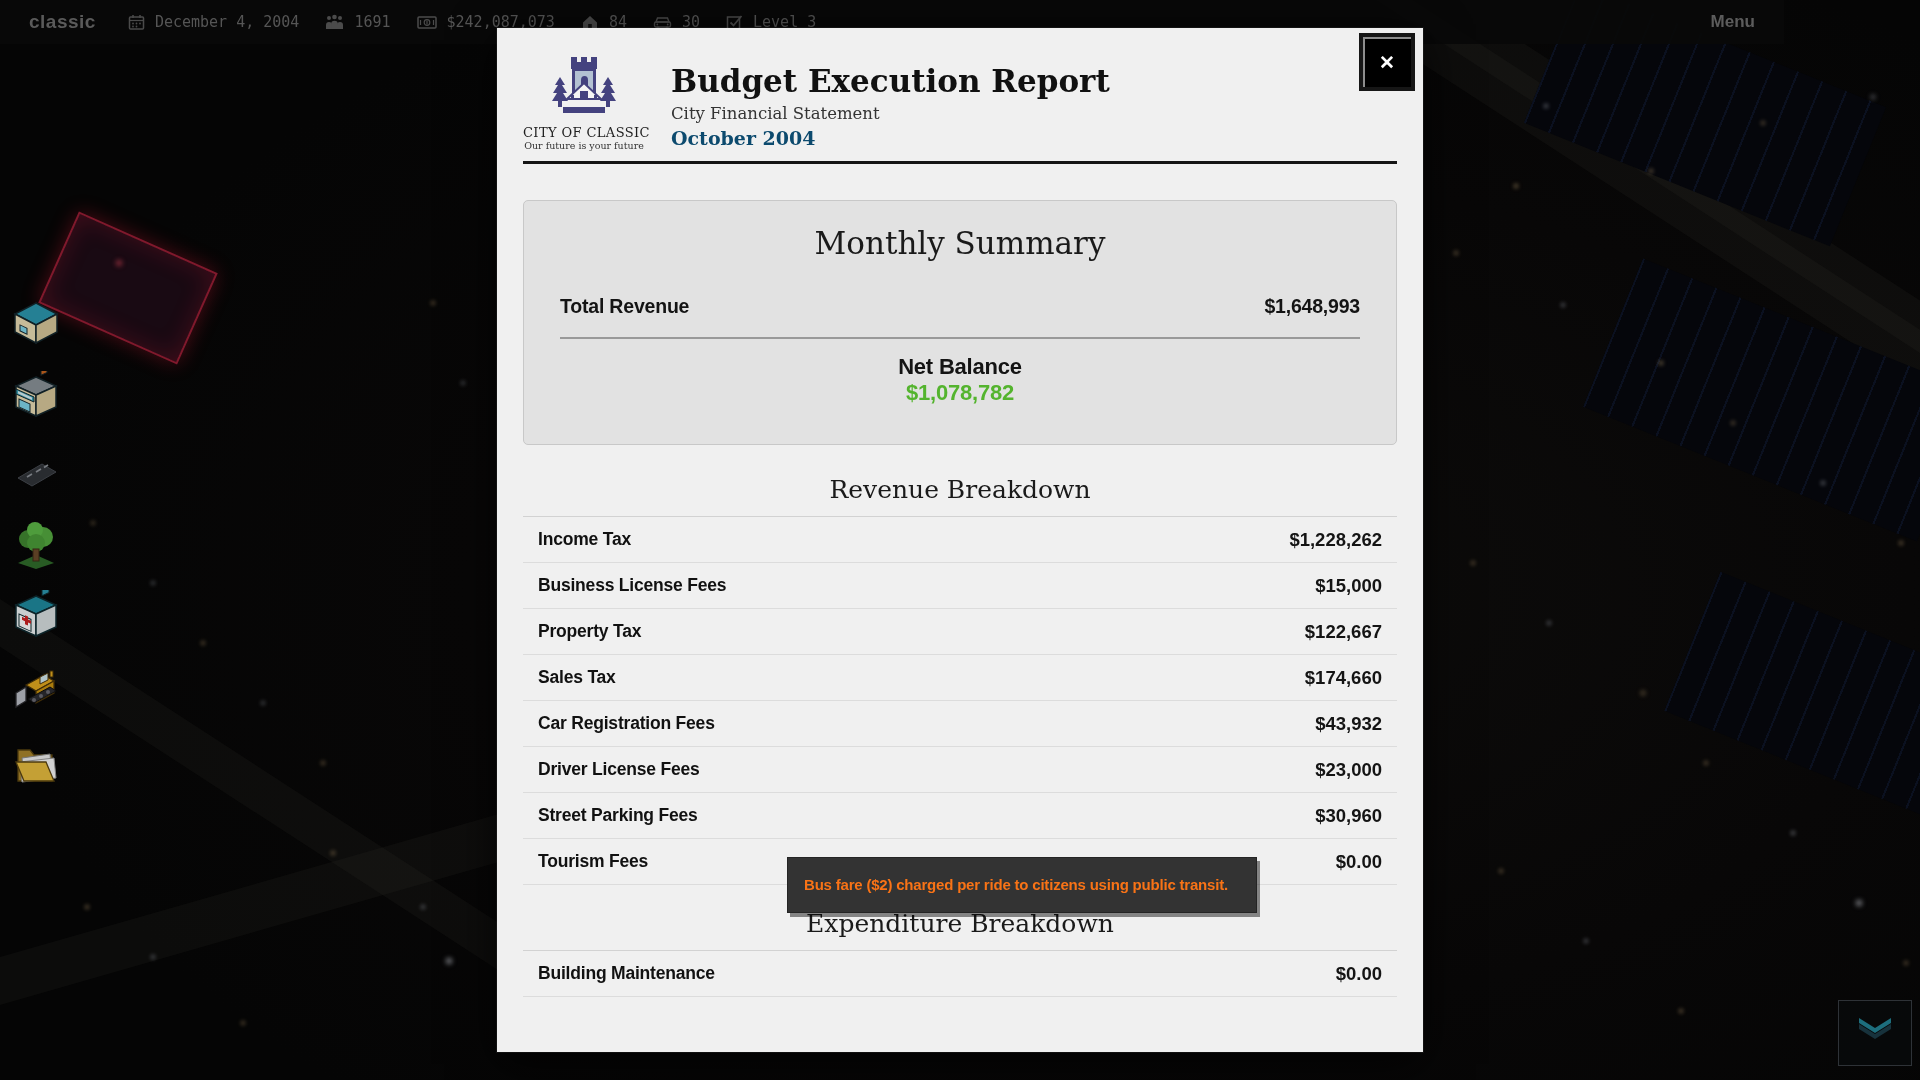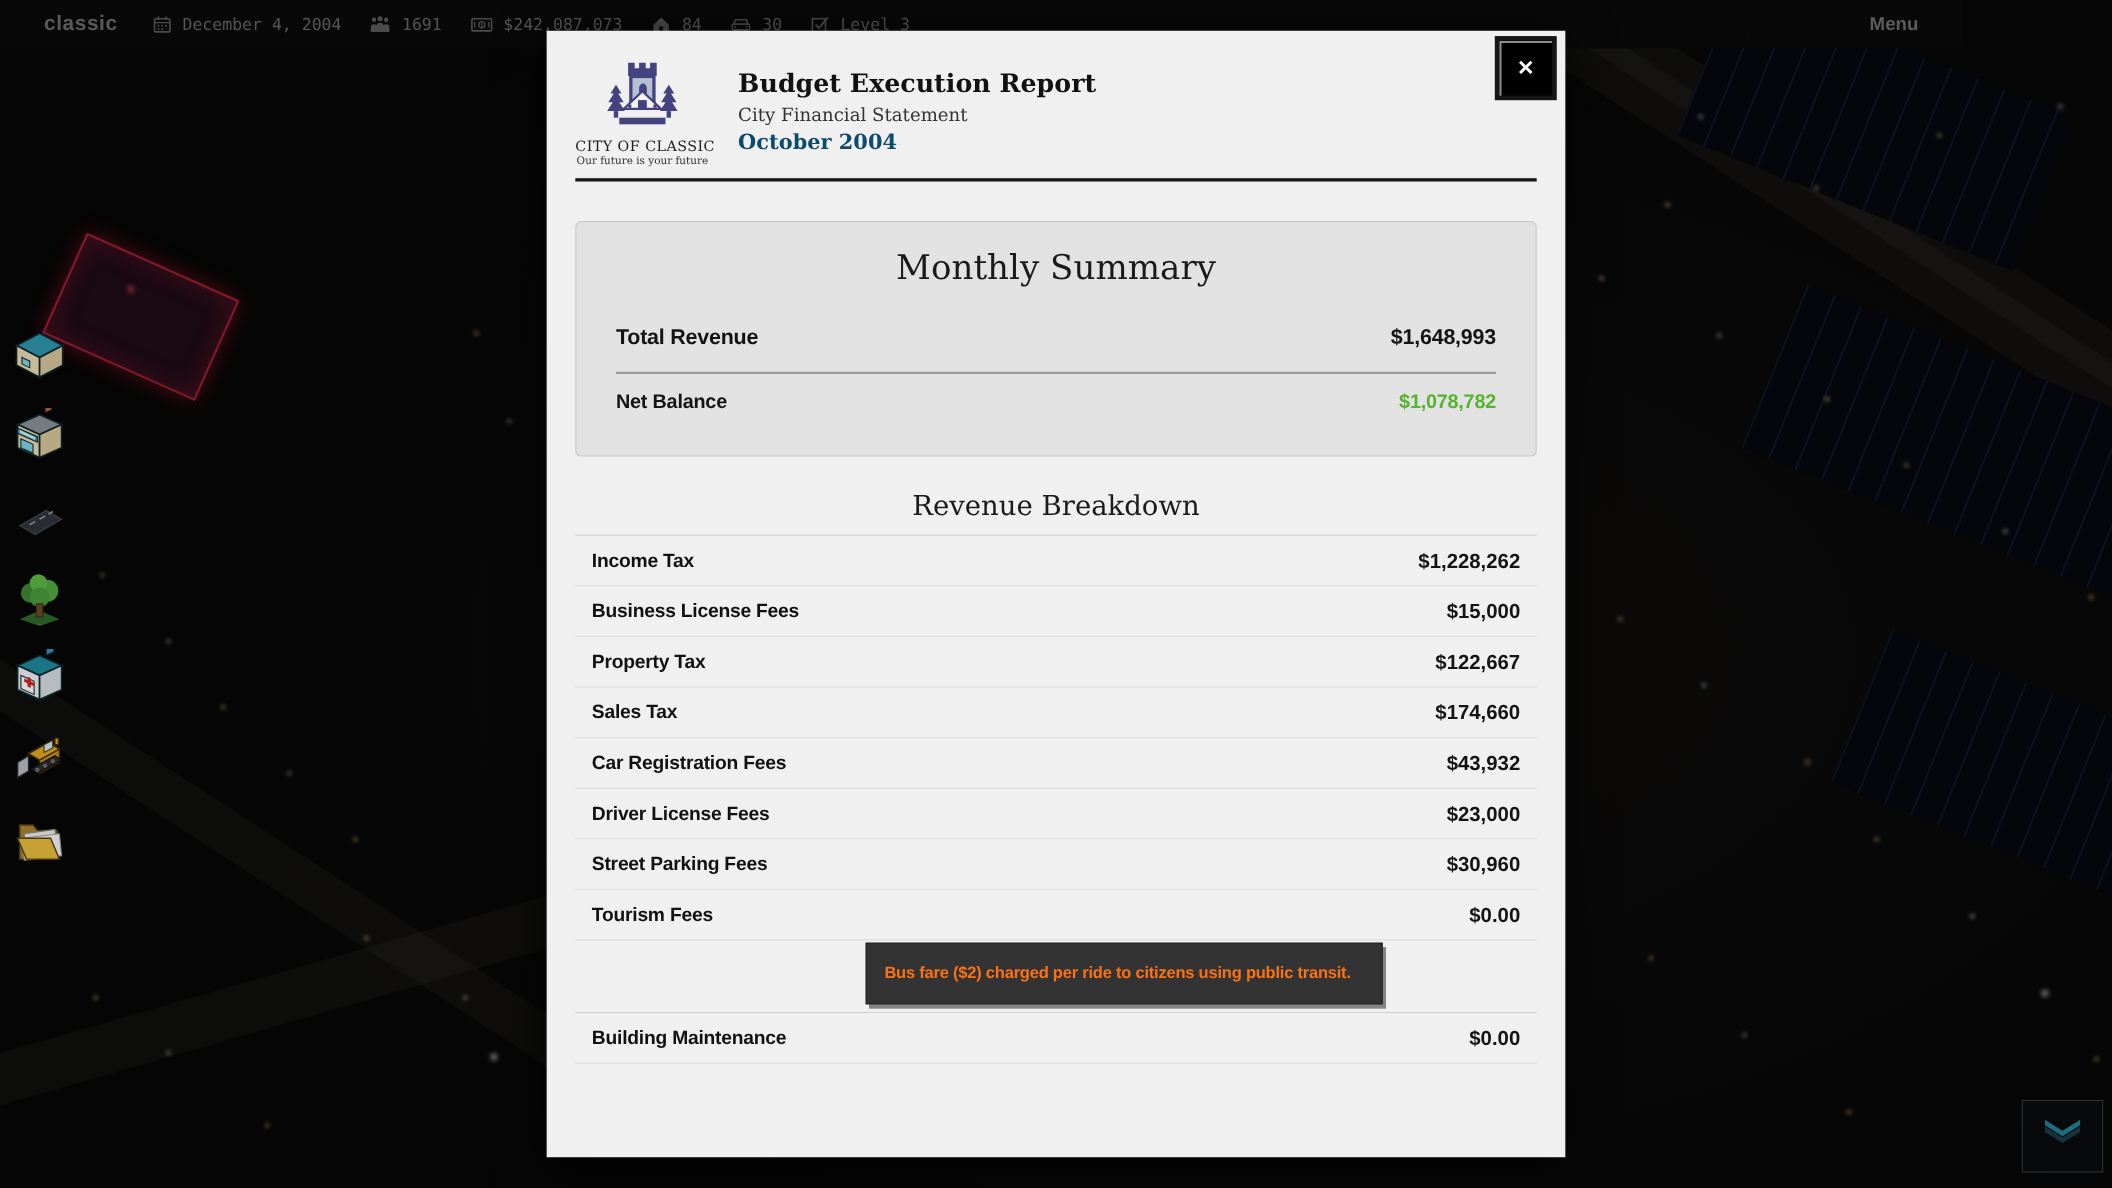--- a/index.html
+++ b/index.html
@@ -39,21 +39,21 @@
        152px 956px 4px 1px rgba(230,238,255,.40),  242px 1022px 4px 1px rgba(255,215,150,.40),
        332px 852px 4px 1px rgba(255,215,150,.45),  422px 906px 4px 1px rgba(230,238,255,.40),
        202px 642px 4px 1px rgba(255,215,150,.40),  262px 702px 4px 1px rgba(230,238,255,.35),
        322px 762px 4px 1px rgba(255,215,150,.40),   92px 522px 4px 1px rgba(255,215,150,.35),
        152px 582px 4px 1px rgba(230,238,255,.35),  432px 302px 4px 1px rgba(255,215,150,.40),
        462px 382px 4px 1px rgba(230,238,255,.35),  448px 960px 5px 2px rgba(240,246,255,.50),
        118px 262px 5px 2px rgba(255,80,100,.50); }
 
   
   .topbar { position:absolute; left:0; top:0; width:1784px; height:44px; z-index:5;
-            display:flex; align-items:center; padding:0 40px; gap:26px;
+            display:flex; align-items:center; padding:0 29px; gap:26px;
             background:rgba(9,9,9,.94); color:#575757; }
   .brand { font-weight:bold; font-size:19px; letter-spacing:.5px; color:#5a5a5a; margin-right:6px; }
   .stat { display:flex; align-items:center; gap:10px;
           font-family:"DejaVu Sans Mono", monospace; font-size:15px; color:#555; white-space:nowrap; }
   .stat svg { display:block; opacity:.85; }
   .menu-btn { margin-left:auto; font-weight:bold; font-size:17px; color:#5c5c5c; cursor:pointer; }
 
   
   .sidebar { position:absolute; left:10px; top:298px; width:60px; z-index:5;
              display:flex; flex-direction:column; gap:21px; filter:brightness(.85); }
@@ -70,33 +70,33 @@
            background:#f0f0f0; padding:0 26px; overflow:hidden;
            box-shadow:0 0 0 1px rgba(255,255,255,.06), 0 12px 44px rgba(0,0,0,.8); }
   .close-btn { position:absolute; top:5px; right:8px; width:56px; height:58px; cursor:pointer;
                background:#000; border:4px solid #161616; box-shadow:inset 2px 2px 0 #8d8d8d;
                color:#fff; font-size:19px; font-weight:bold; line-height:1;
                display:flex; align-items:center; justify-content:center; }
   .rep-header { margin-top:27px; display:flex; gap:26px; align-items:flex-start; }
   .seal { width:122px; text-align:center; flex:none; }
   .seal-org { font-family:"DejaVu Serif", serif; font-size:13px; letter-spacing:.4px; color:#1e1e1e; margin-top:2px; white-space:nowrap; }
   .seal-tag { font-family:"DejaVu Serif", serif; font-size:9.5px; color:#333; white-space:nowrap; }
-  .rep-title { font-family:"DejaVu Serif", serif; font-weight:bold; font-size:23px; color:#111; padding-top:8px; }
+  .rep-title { font-family:"DejaVu Serif", serif; font-weight:bold; font-size:31px; color:#111; padding-top:8px; }
   .rep-sub   { font-family:"DejaVu Serif", serif; font-size:16.5px; color:#333; margin-top:5px; }
   .rep-period{ font-family:"DejaVu Serif", serif; font-weight:bold; font-size:19px; color:#0c4a6e; margin-top:4px; }
   .header-rule { border:0; border-top:3px solid #151515; margin-top:10px; }
 
   .summary-box { margin-top:36px; background:#e2e2e2; border:1px solid #c8c8c8; border-radius:5px;
                  padding:16px 36px 26px; }
   .summary-title { font-family:"DejaVu Serif", serif; font-weight:normal; font-size:31px; color:#1a1a1a;
                    text-align:center; margin:8px 0 22px; }
   .srow { display:flex; justify-content:space-between; align-items:center; padding:12px 0;
           font-weight:bold; font-size:19.5px; color:#141414; letter-spacing:-.2px; }
   .sdivider { border-top:2px solid #999; margin:7px 0 3px; }
-  .srow.net { font-size:18px; }
+  .srow.net { font-size:22px;flex-direction:column; }
   .net-value { color:#54b42e; }
 
   .section-title { font-family:"DejaVu Serif", serif; font-weight:normal; font-size:25px; color:#1a1a1a;
                    text-align:center; margin-top:30px; padding-bottom:12px; border-bottom:1px solid #d2d2d2; }
   .section-title.tight { margin-top:24px; }
   .rows .row { display:flex; justify-content:space-between; align-items:center; height:46px;
                padding:0 15px; border-bottom:1px solid #dcdcdc; }
   .rows .row.highlight { background:#e1e1e1; }
   .rlabel { font-weight:bold; font-size:17.5px; color:#111; letter-spacing:-.2px; }
   .rvalue { font-weight:bold; font-size:18.5px; color:#141414; }

